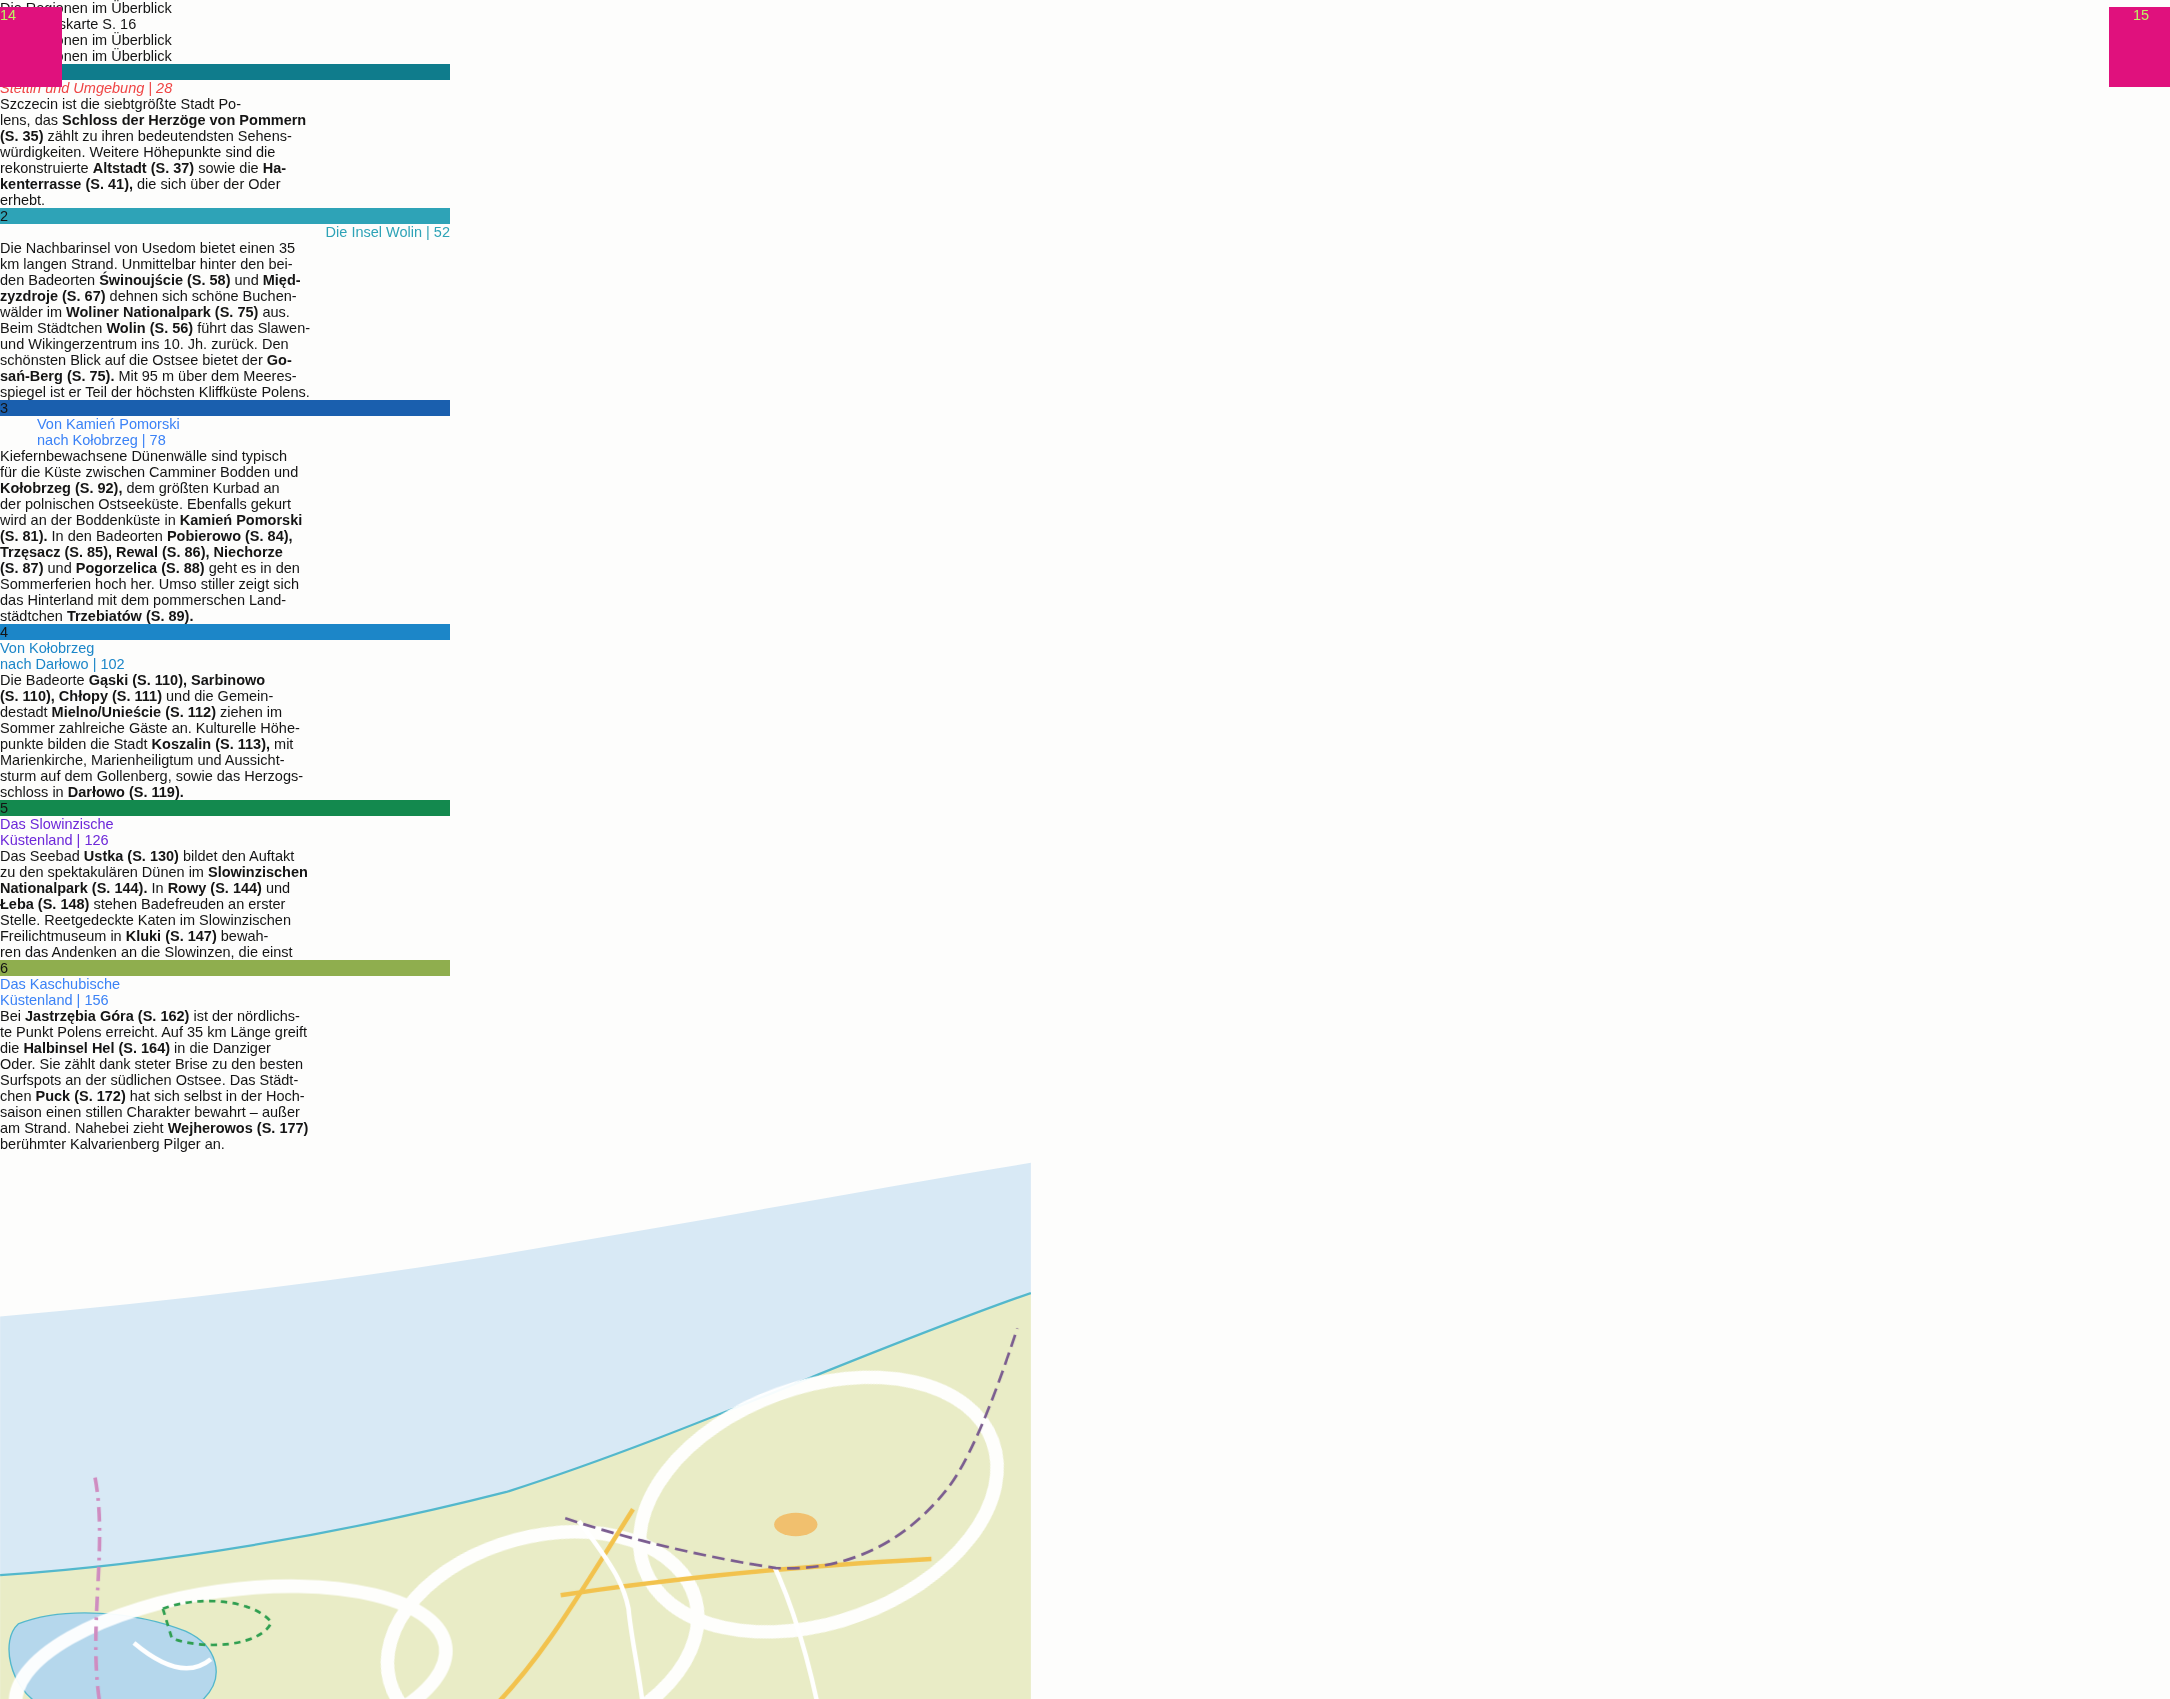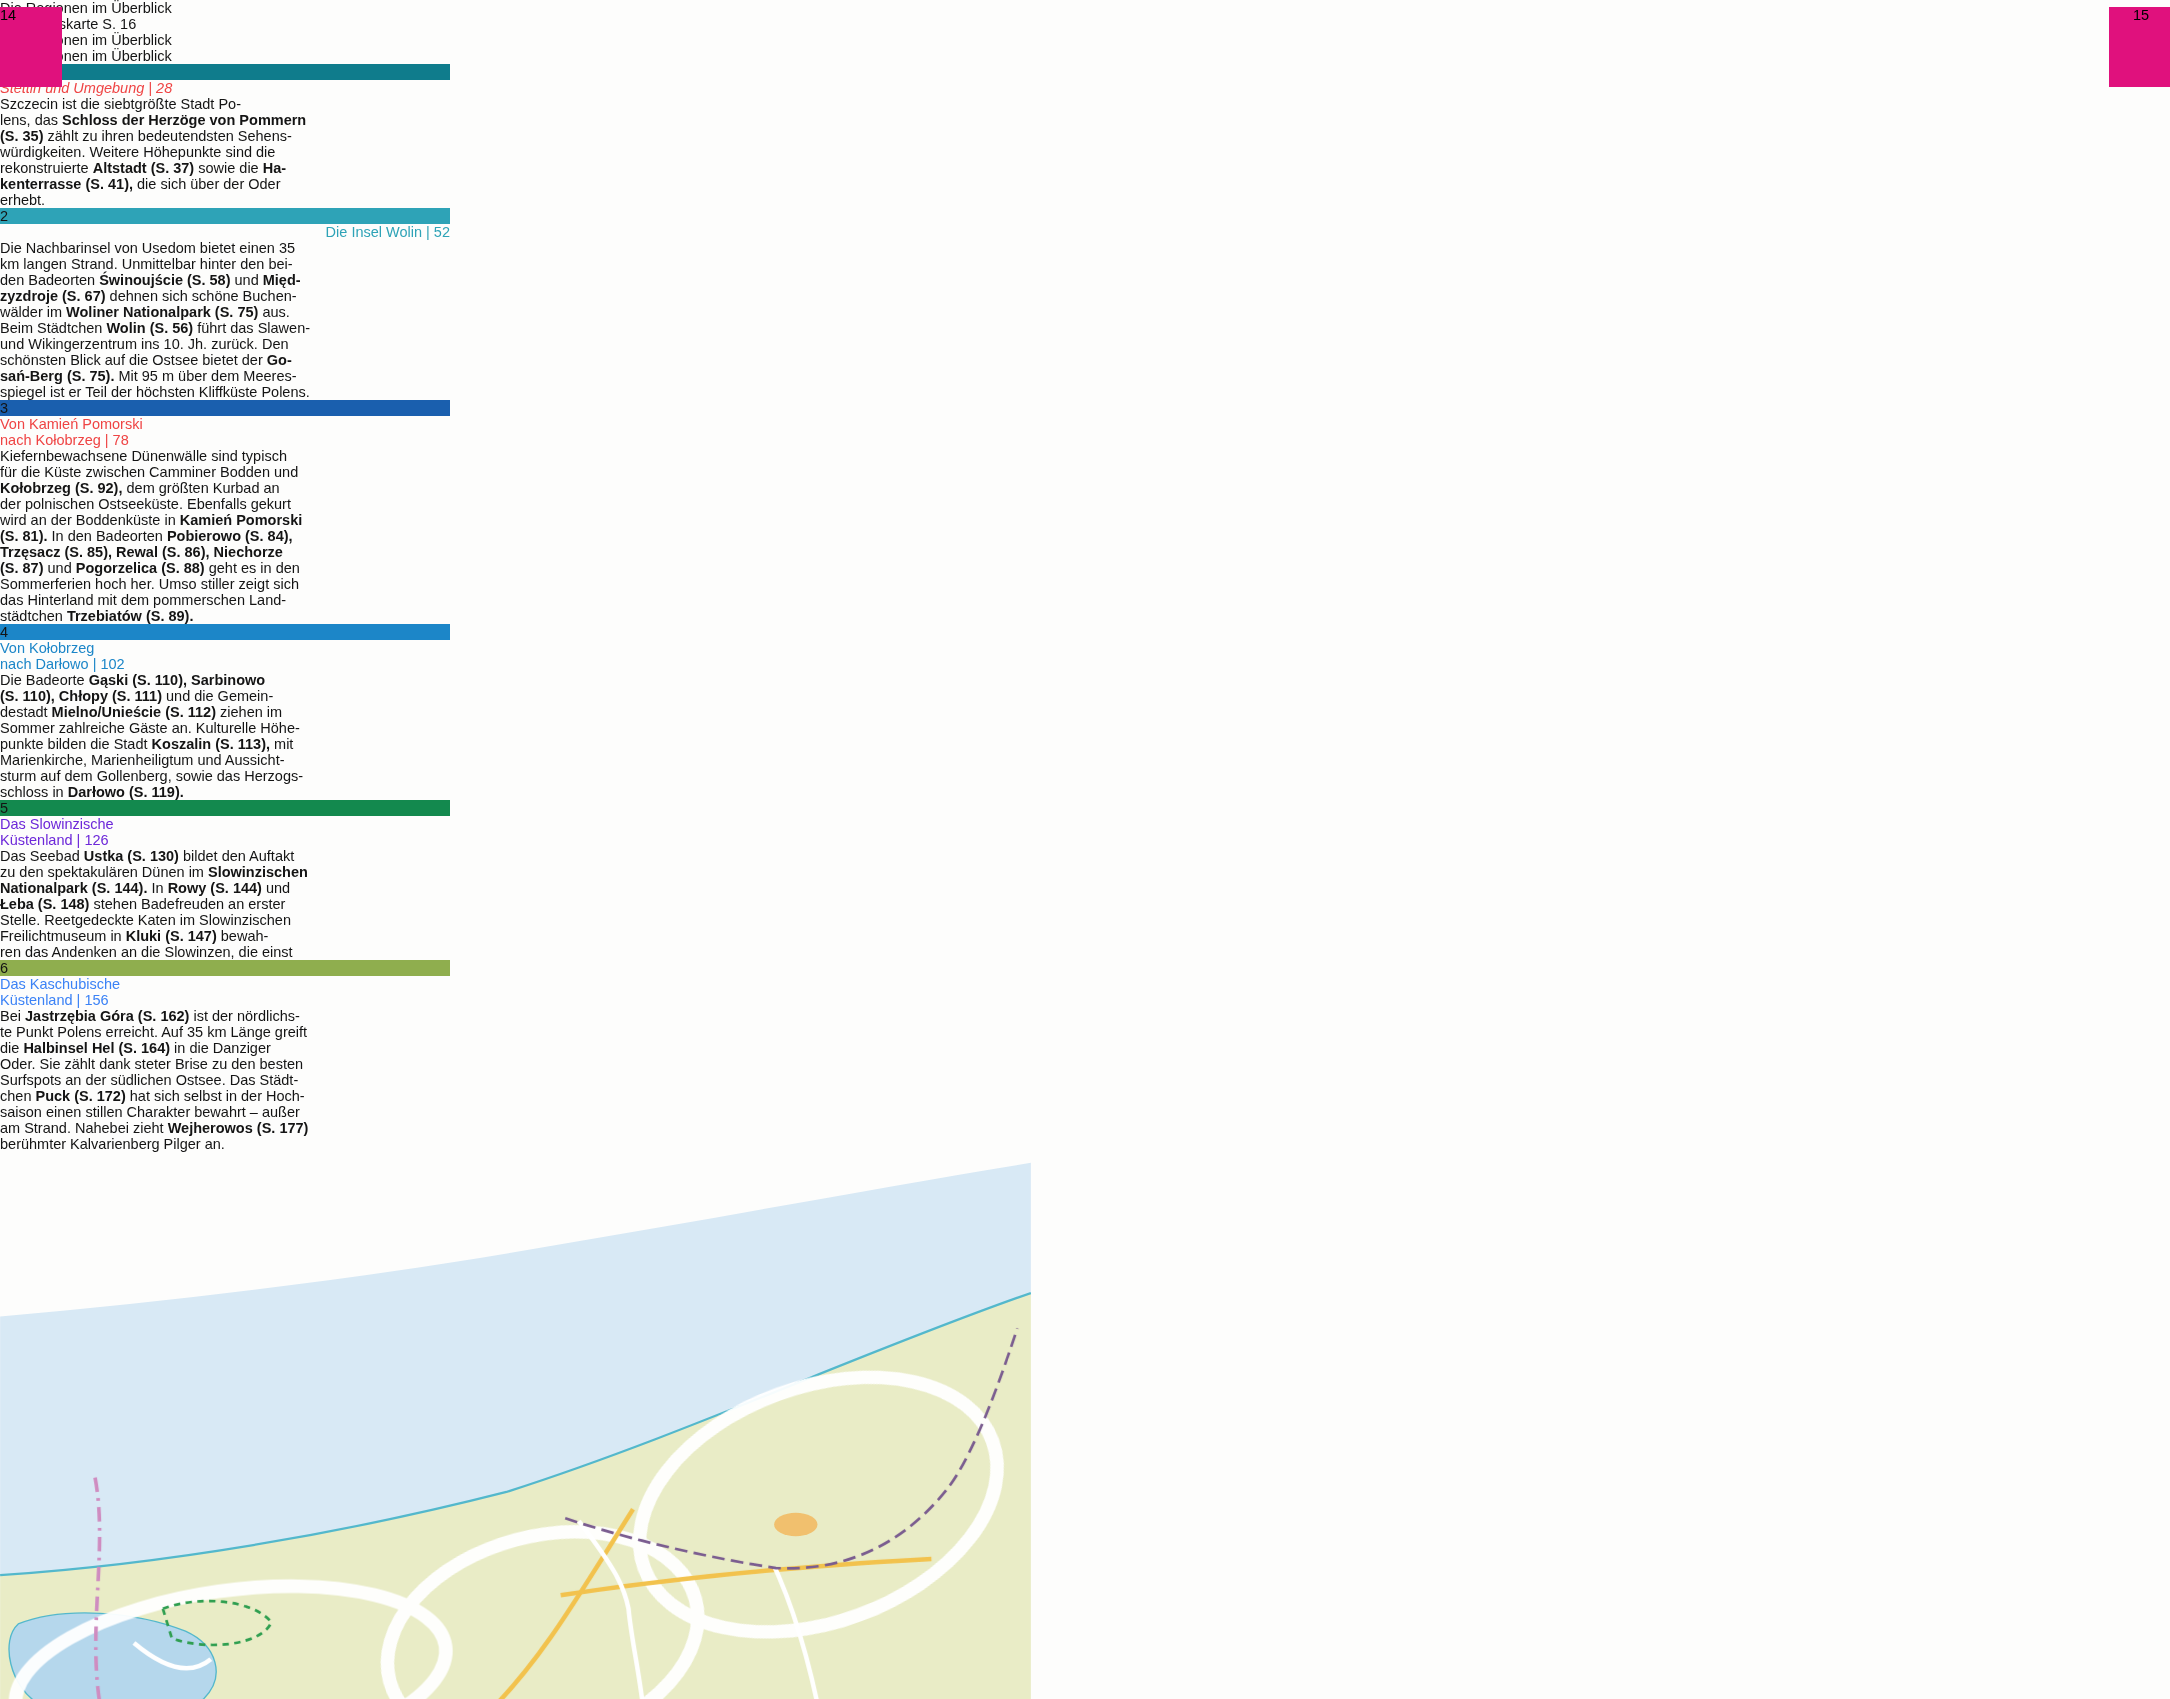--- a/index.html
+++ b/index.html
@@ -1,19 +1,19 @@
 <!DOCTYPE html>
 <html style="font-size:14.5px"><head>
 <meta charset="utf-8">
 <style>
   html,body{margin:0;padding:0;background:#e8e8e8;}
   #page{position:relative;width:2170px;height:1700px;background:#fdfdfc;overflow:hidden;
         font-family:"Liberation Sans",sans-serif;color:#141414;}
   
-  .pagenum-box{position:absolute;top:7.2px;width:62px;height:80px;background:#e0117d;color:#000000;
+  .pagenum-box{position:absolute;top:7.2px;width:62px;height:80px;background:#e0117d;color:#bef264;
 [O    display:flex;align-items:flex-end;justify-content:center;font-size:30px;font-weight:700;padding-bottom:7.2px;box-sizing:border-box;}
   .runhead{position:absolute;top:47px;font-size:28px;font-weight:700;color:#d4006e;}
   .hrule{position:absolute;height:8.1px;border-bottom:3.6px solid #d4006e;background:#f3cfe4;}
   .anschluss{position:absolute;top:51px;font-size:23.5px;color:#1a1a1a;}
   .sq-icon{display:inline-block;width:15.4px;height:15.4px;border:2.7px solid #e0117d;margin-right:9px;vertical-align:-1.8px;}
   
   .bigtitle{position:absolute;font-size:43px;font-weight:700;color:#8b9196;}
   
   .tblock{position:absolute;font-size:23.5px;line-height:34px;}
   .tline{text-align:justify;text-align-last:justify;}
@@ -66,21 +66,21 @@
       <div class="tline">Beim Städtchen <b>Wolin (S. 56)</b> führt das Slawen-</div>
       <div class="tline">und Wikingerzentrum ins 10. Jh. zurück. Den</div>
       <div class="tline">schönsten Blick auf die Ostsee bietet der <b>Go-</b></div>
     </div>
   <div class="tblock" style="left:561px;top:134px;width:450px;">
       <div class="tline"><b>sań-Berg (S. 75).</b> Mit 95 m über dem Meeres-</div>
       <div class="tline nj">spiegel ist er Teil der höchsten Kliffküste Polens.</div>
     </div>
   <div class="tblock" style="left:561px;top:255px;width:450px;">
       <div class="rbadge" style="background: rgb(26, 95, 174);">3</div>
-      <div class="rheading" style="color: #ef4444;">Von Kamień Pomorski<br>nach Kołobrzeg | 78</div>
+      <div class="rheading" style="color: #3b82f6; margin-left: 37px;">Von Kamień Pomorski<br>nach Kołobrzeg | 78</div>
       <div class="tline">Kiefernbewachsene Dünenwälle sind typisch</div>
       <div class="tline">für die Küste zwischen Camminer Bodden und</div>
       <div class="tline"><b>Kołobrzeg (S. 92),</b> dem größten Kurbad an</div>
       <div class="tline">der polnischen Ostseeküste. Ebenfalls gekurt</div>
       <div class="tline">wird an der Boddenküste in <b>Kamień Pomorski</b></div>
       <div class="tline"><b>(S. 81).</b> In den Badeorten <b>Pobierowo (S. 84),</b></div>
       <div class="tline"><b>Trzęsacz (S. 85), Rewal (S. 86), Niechorze</b></div>
       <div class="tline"><b>(S. 87)</b> und <b>Pogorzelica (S. 88)</b> geht es in den</div>
       <div class="tline">Sommerferien hoch her. Umso stiller zeigt sich</div>
       <div class="tline">das Hinterland mit dem pommerschen Land-</div>

